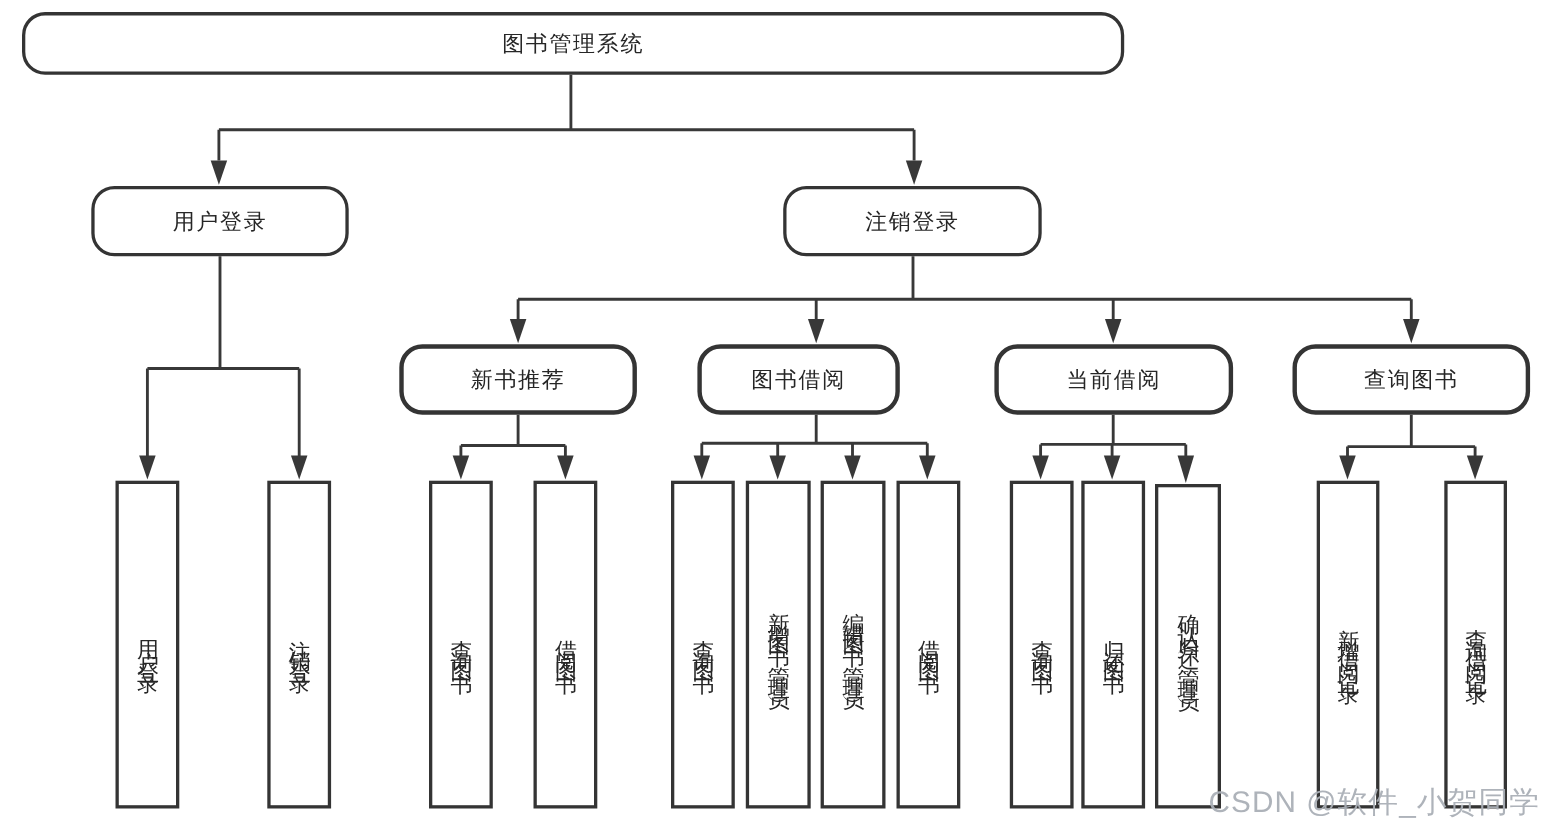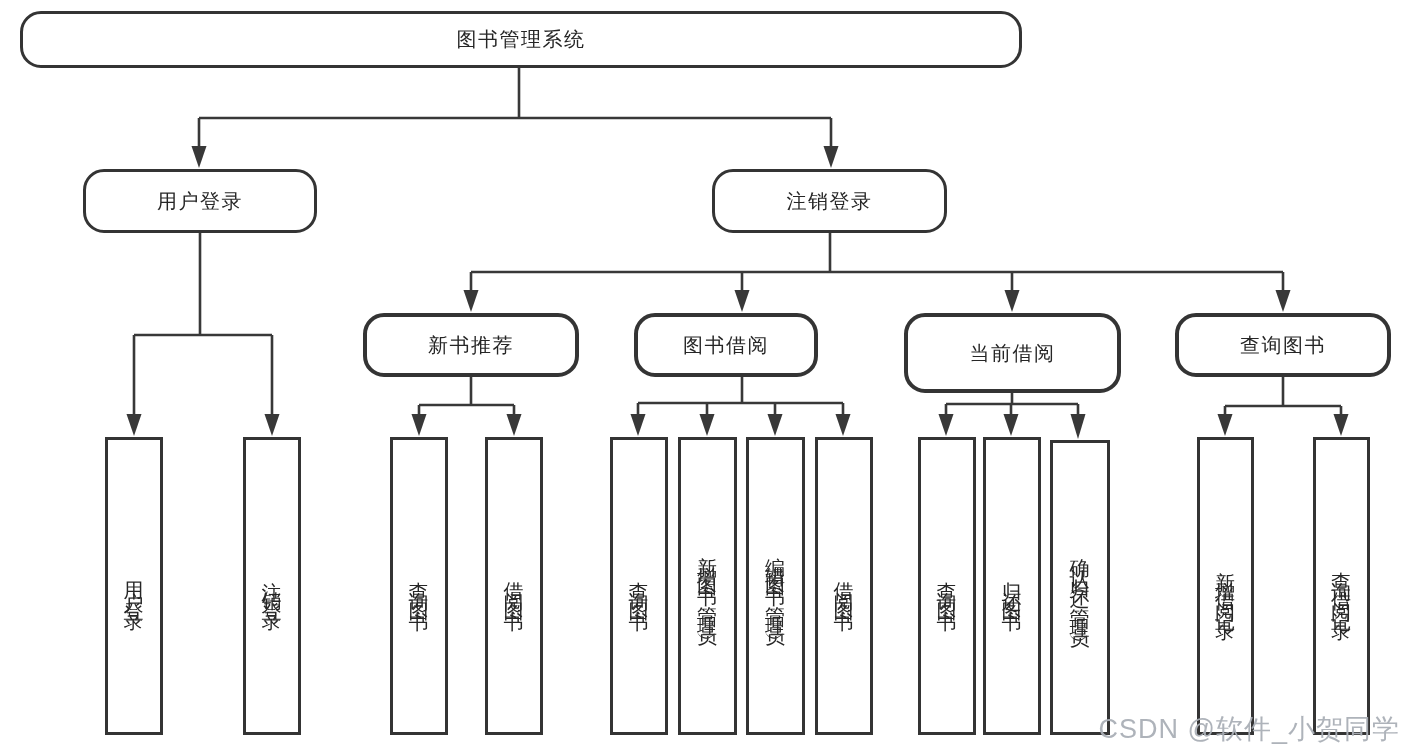--- a/index.html
+++ b/index.html
@@ -19,21 +19,21 @@
   .vtext {
     writing-mode:vertical-rl; text-orientation:mixed;
     font-size:20px; letter-spacing:10px; line-height:1.1;
   }
   
   #root-box   { left:20px;  top:11px;  width:1002px; height:57px; }
   #l2-login   { left:83px;  top:169px; width:234px;  height:64px; }
   #l2-mgmt    { left:712px; top:169px; width:235px;  height:64px; }
   #l3-newbook { left:363px; top:313px; width:216px;  height:64px; }
   #l3-borrow  { left:634px; top:313px; width:184px;  height:64px; }
-  #l3-current { left:904px; top:313px; width:217px;  height:80px; }
+  #l3-current { left:904px; top:313px; width:217px;  height:64px; }
   #l3-records { left:1175px;top:313px; width:216px;  height:64px; }
   #leaf-user-login    { left:105px; }
   #leaf-logout        { left:243px; }
   #leaf-nb-query      { left:390px; }
   #leaf-nb-borrow     { left:485px; }
   #leaf-bw-query      { left:610px; }
   #leaf-bw-add        { left:678px; width:59px; }
   #leaf-bw-edit       { left:746px; width:59px; }
   #leaf-bw-borrow     { left:815px; }
   #leaf-cur-query     { left:918px; }

